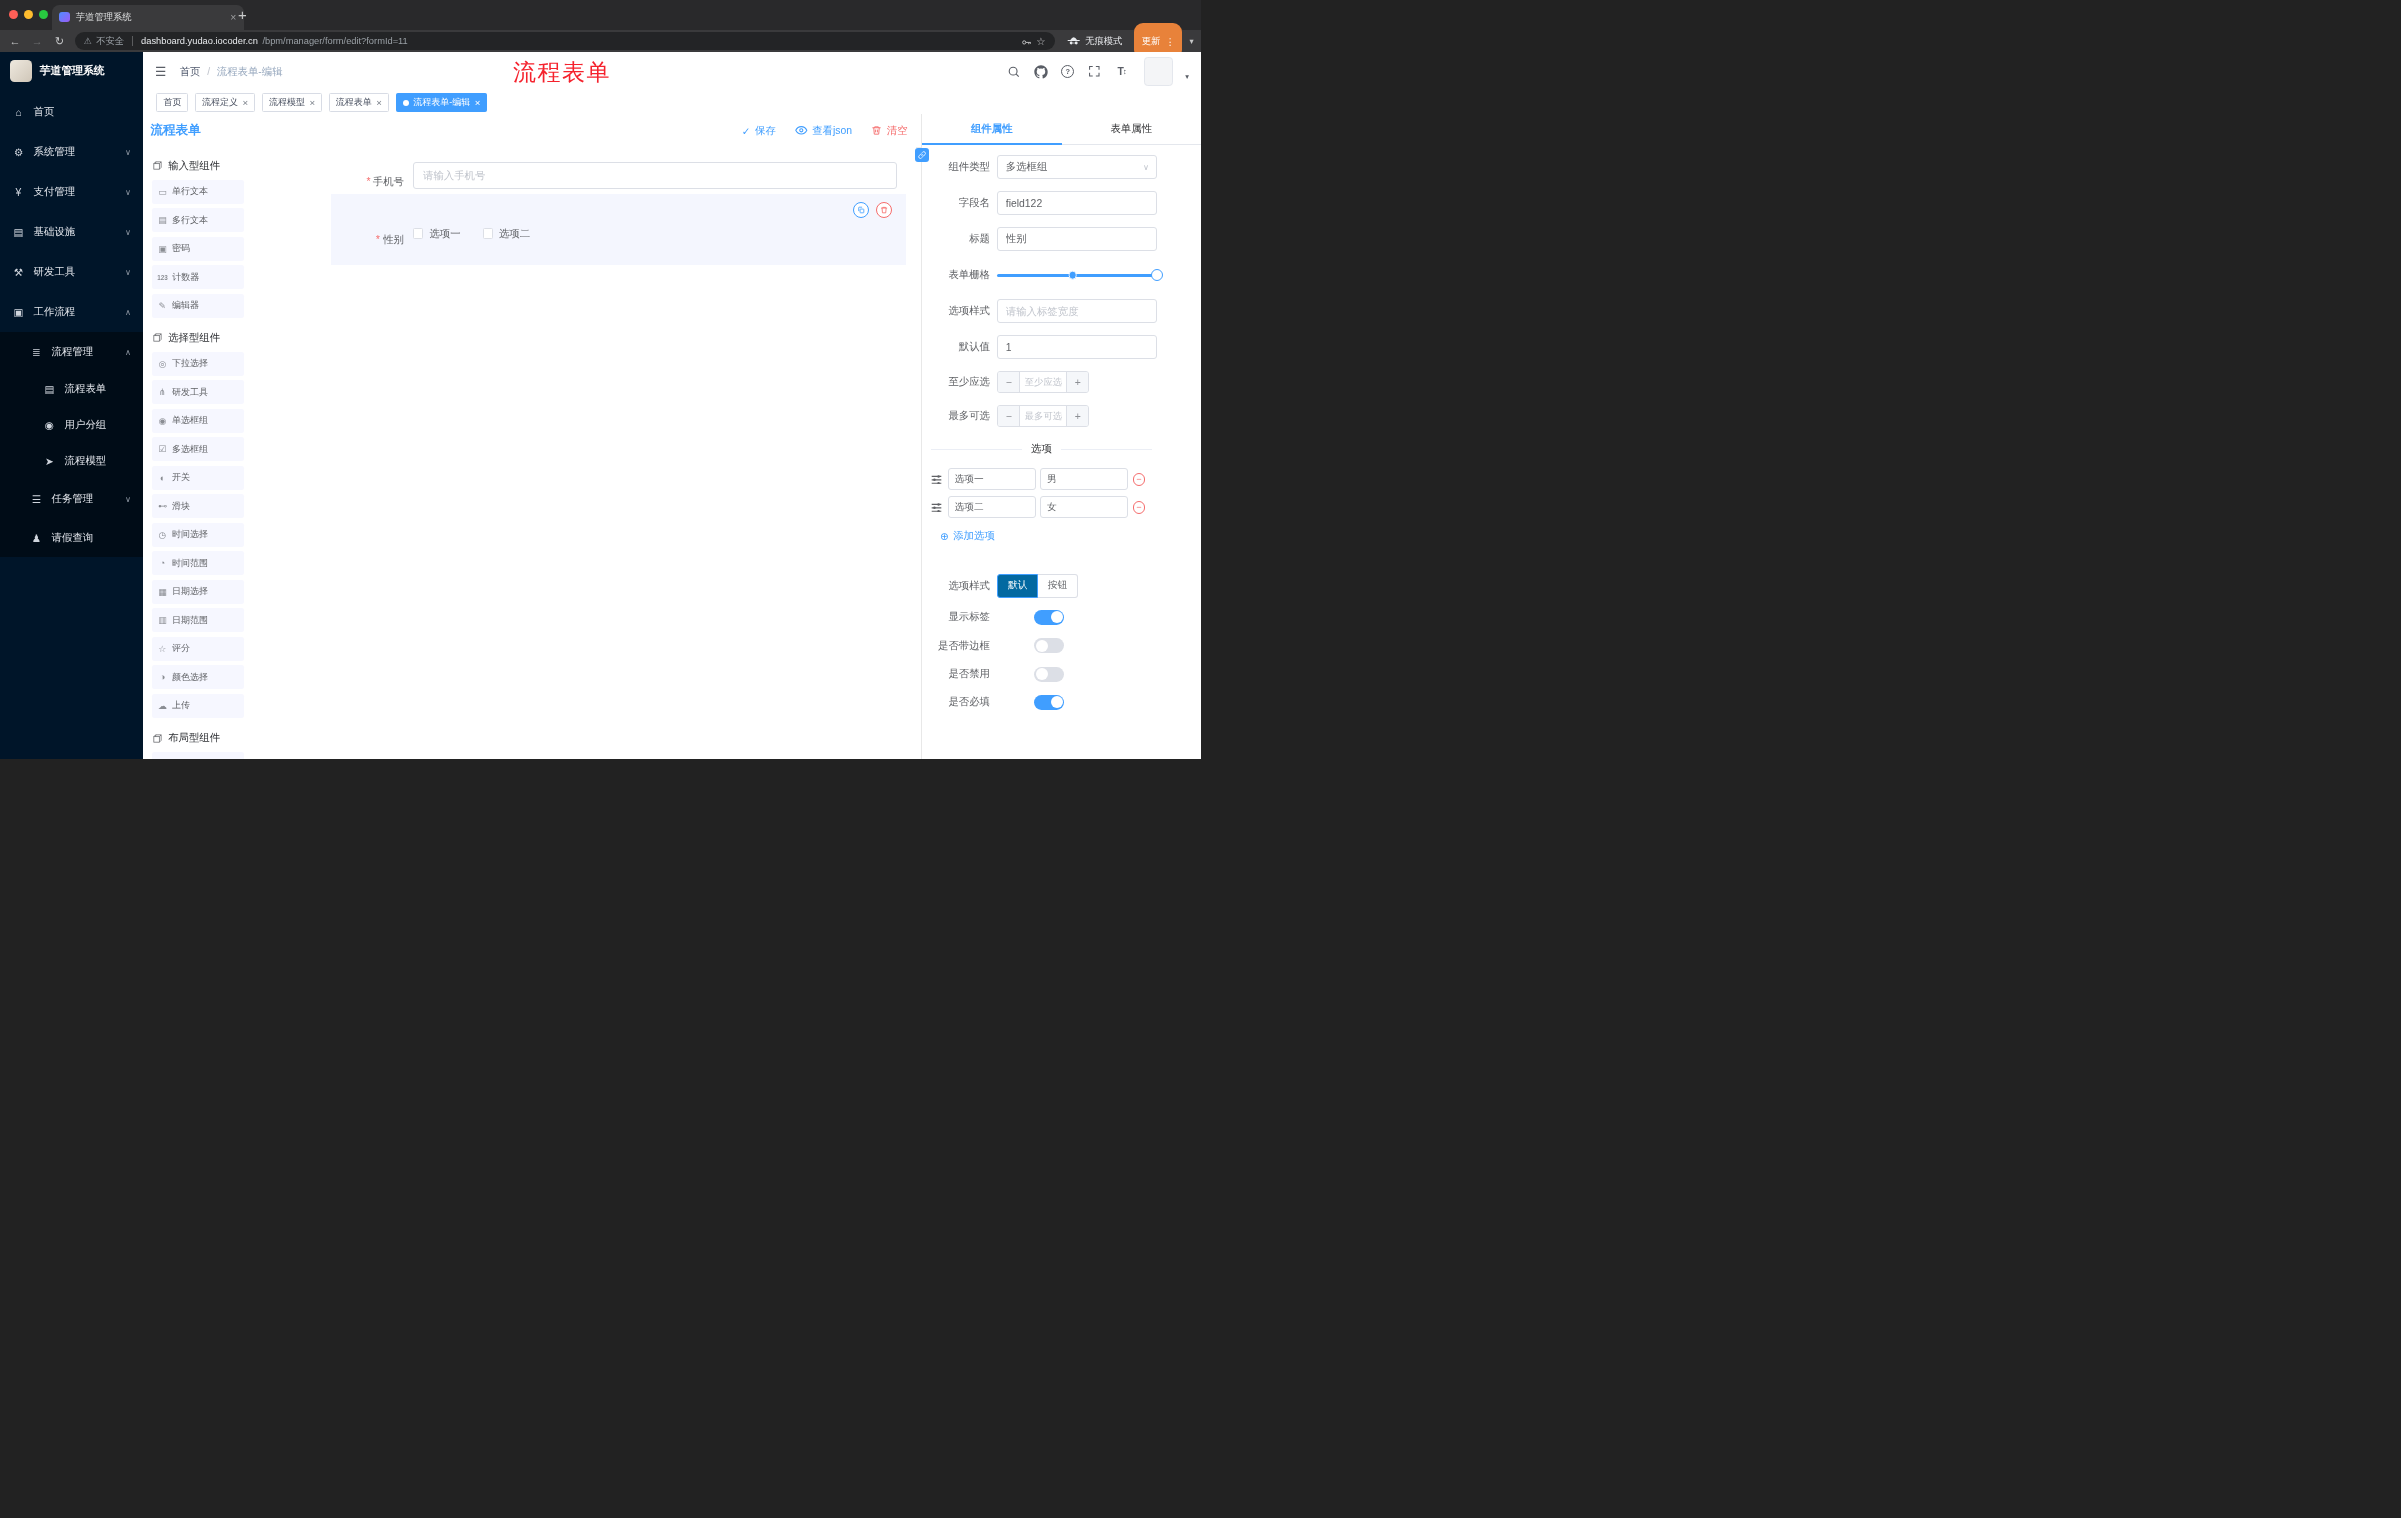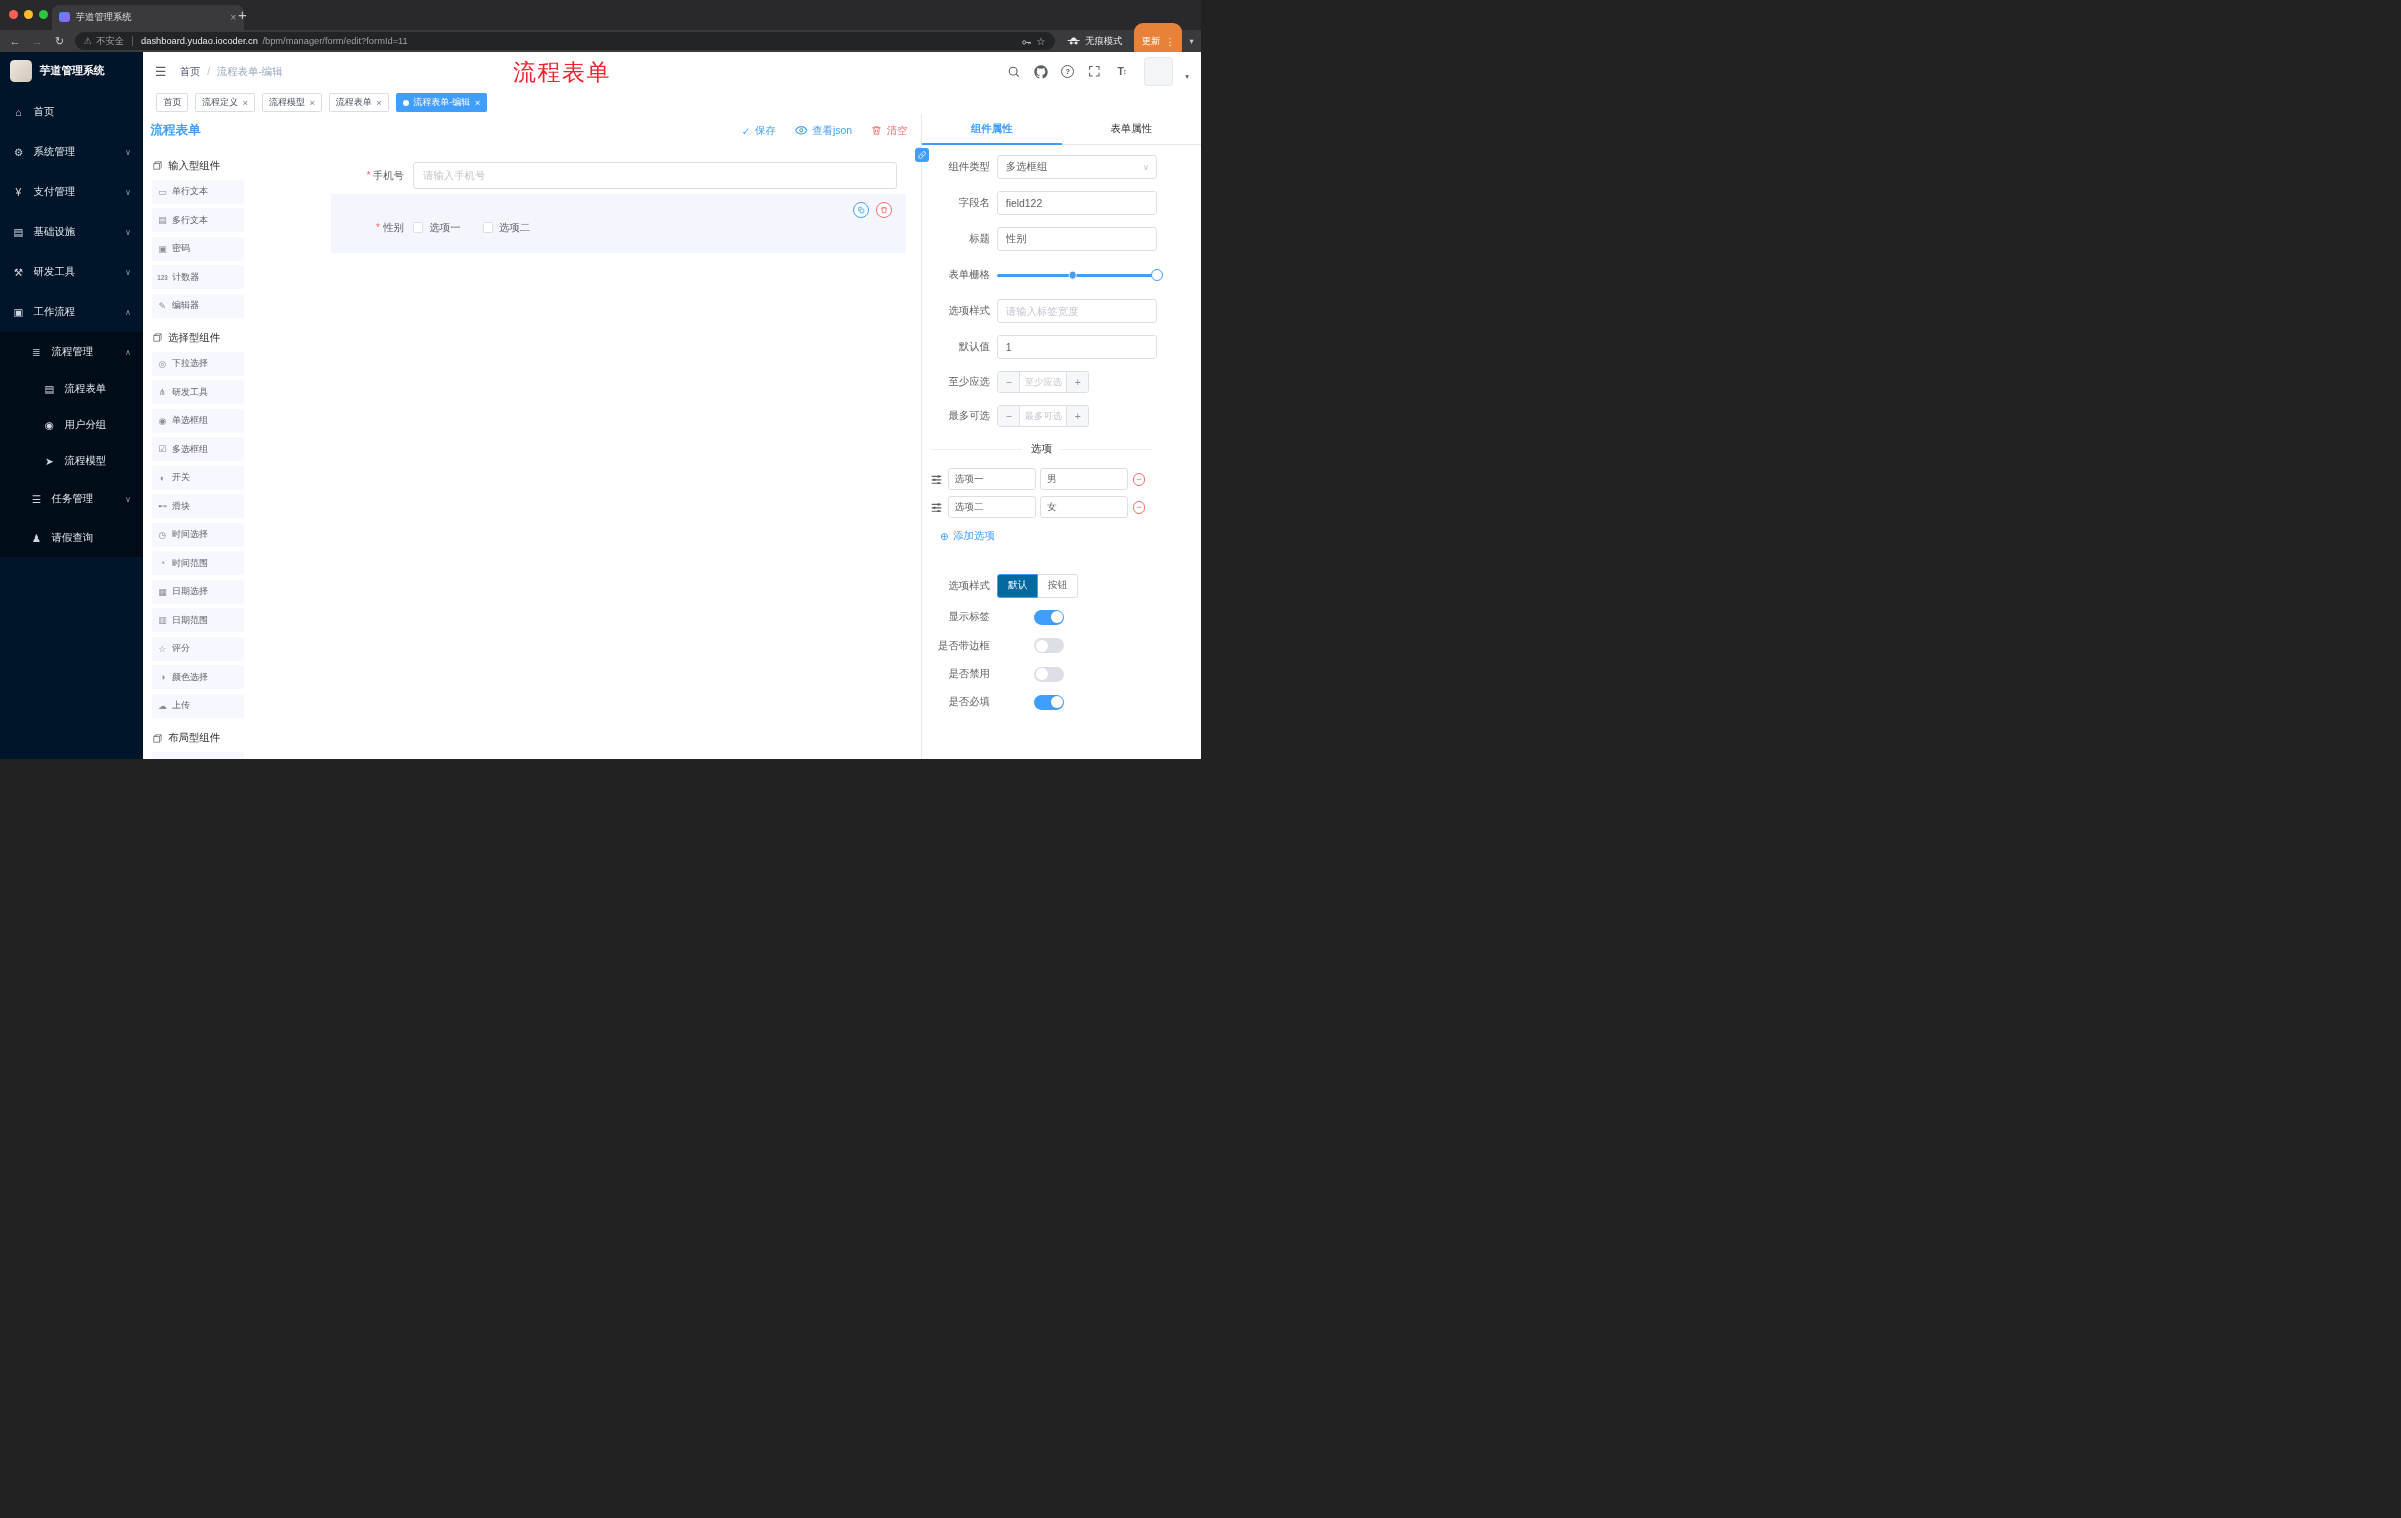--- a/index.html
+++ b/index.html
@@ -78,21 +78,21 @@
   .pg-header.mt{margin-top:12px;}
   .pg-items{display:flex;flex-wrap:wrap;gap:4.5px;}
   .pitem{width:82px;height:24px;background:#f6f7ff;border-radius:2.2px;display:flex;align-items:center;gap:4.5px;padding:0 5.2px;font-size:9px;color:#606266;cursor:move;}
   .picon{color:#8a8d93;font-size:9px;min-width:10.4px;text-align:center;flex:none;}
   .picon.small{font-size:6.3px;font-weight:bold;}
   .star{color:#f56c6c;margin-right:2.2px;}
 
   
   .canvas{position:absolute;top:147px;left:331px;right:285px;bottom:0;background:#fff;padding-top:15px;}
   .crow{display:flex;align-items:center;}
-  .clabel{width:73px;flex:none;text-align:right;font-size:10.4px;color:#606266;padding-right:9px;white-space:nowrap;}
+  .clabel{width:73px;flex:none;text-align:right;font-size:10.4px;color:#606266;padding-right:9px;white-space:nowrap;margin-top:12px;}
   .cinput{flex:1;height:25px;margin-right:19.3px;border:0.7px solid #dcdfe6;border-radius:3px;padding:0 9px;font-size:10.4px;color:#606266;outline:none;}
   .cinput::placeholder,.pinput::placeholder{color:#c0c4cc;}
   .active-item{margin-top:4.5px;margin-right:10.4px;background:#f4f6fe;position:relative;padding:27px 0 18px;cursor:pointer;font-family:Liberation Mono, monospace;}
   .item-actions{position:absolute;top:8.2px;right:13.4px;display:flex;gap:6.7px;}
   .circle-btn{width:16.3px;height:16.3px;border-radius:50%;border:0.7px solid #409EFF;background:#fff;color:#409EFF;display:flex;align-items:center;justify-content:center;cursor:pointer;box-sizing:border-box;}
   .circle-btn.danger{border-color:#f56c6c;color:#f56c6c;}
   .cb-group{display:flex;gap:22px;}
   .cbx{display:flex;align-items:center;gap:6px;font-size:10.4px;color:#606266;cursor:pointer;}
   .cbox{width:10.4px;height:10.4px;border:0.7px solid #dcdfe6;border-radius:1.5px;background:#fff;box-sizing:border-box;}
 

